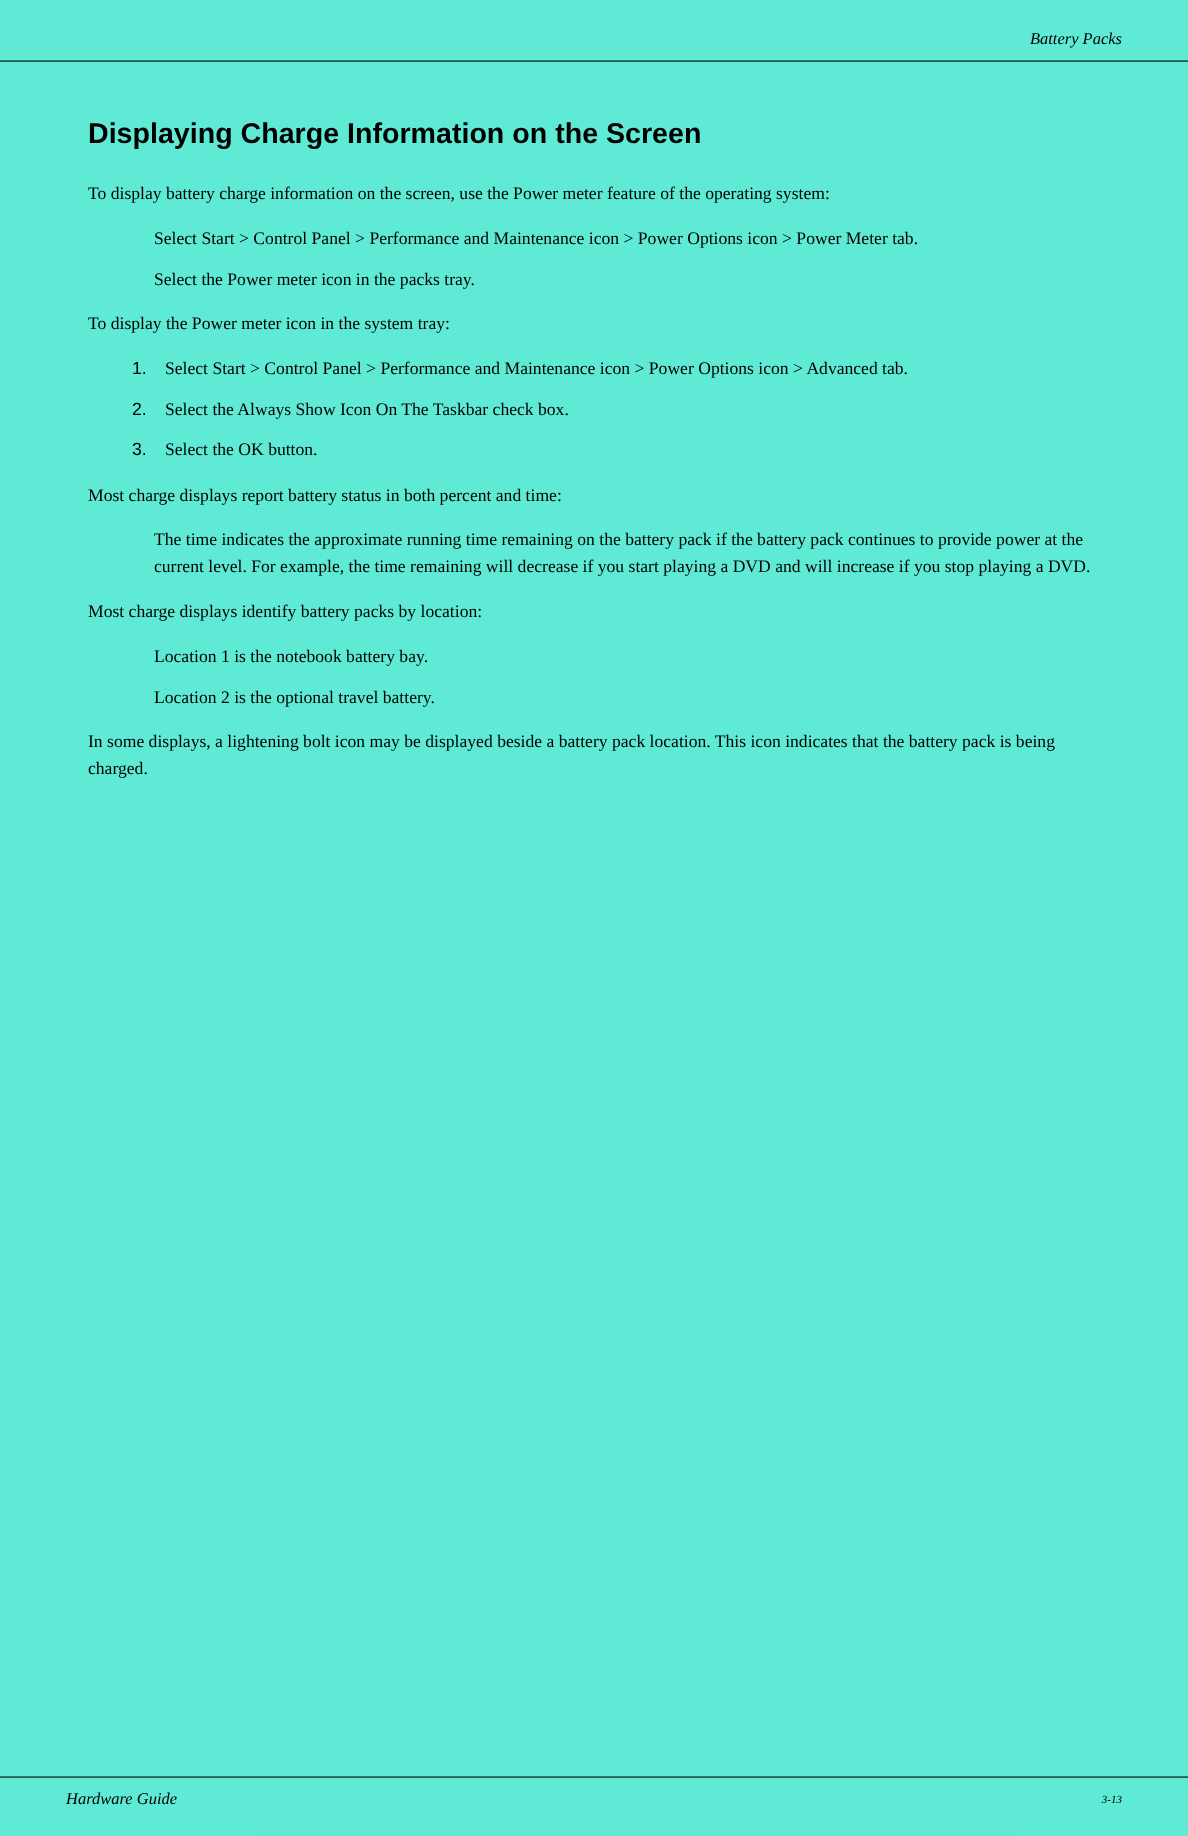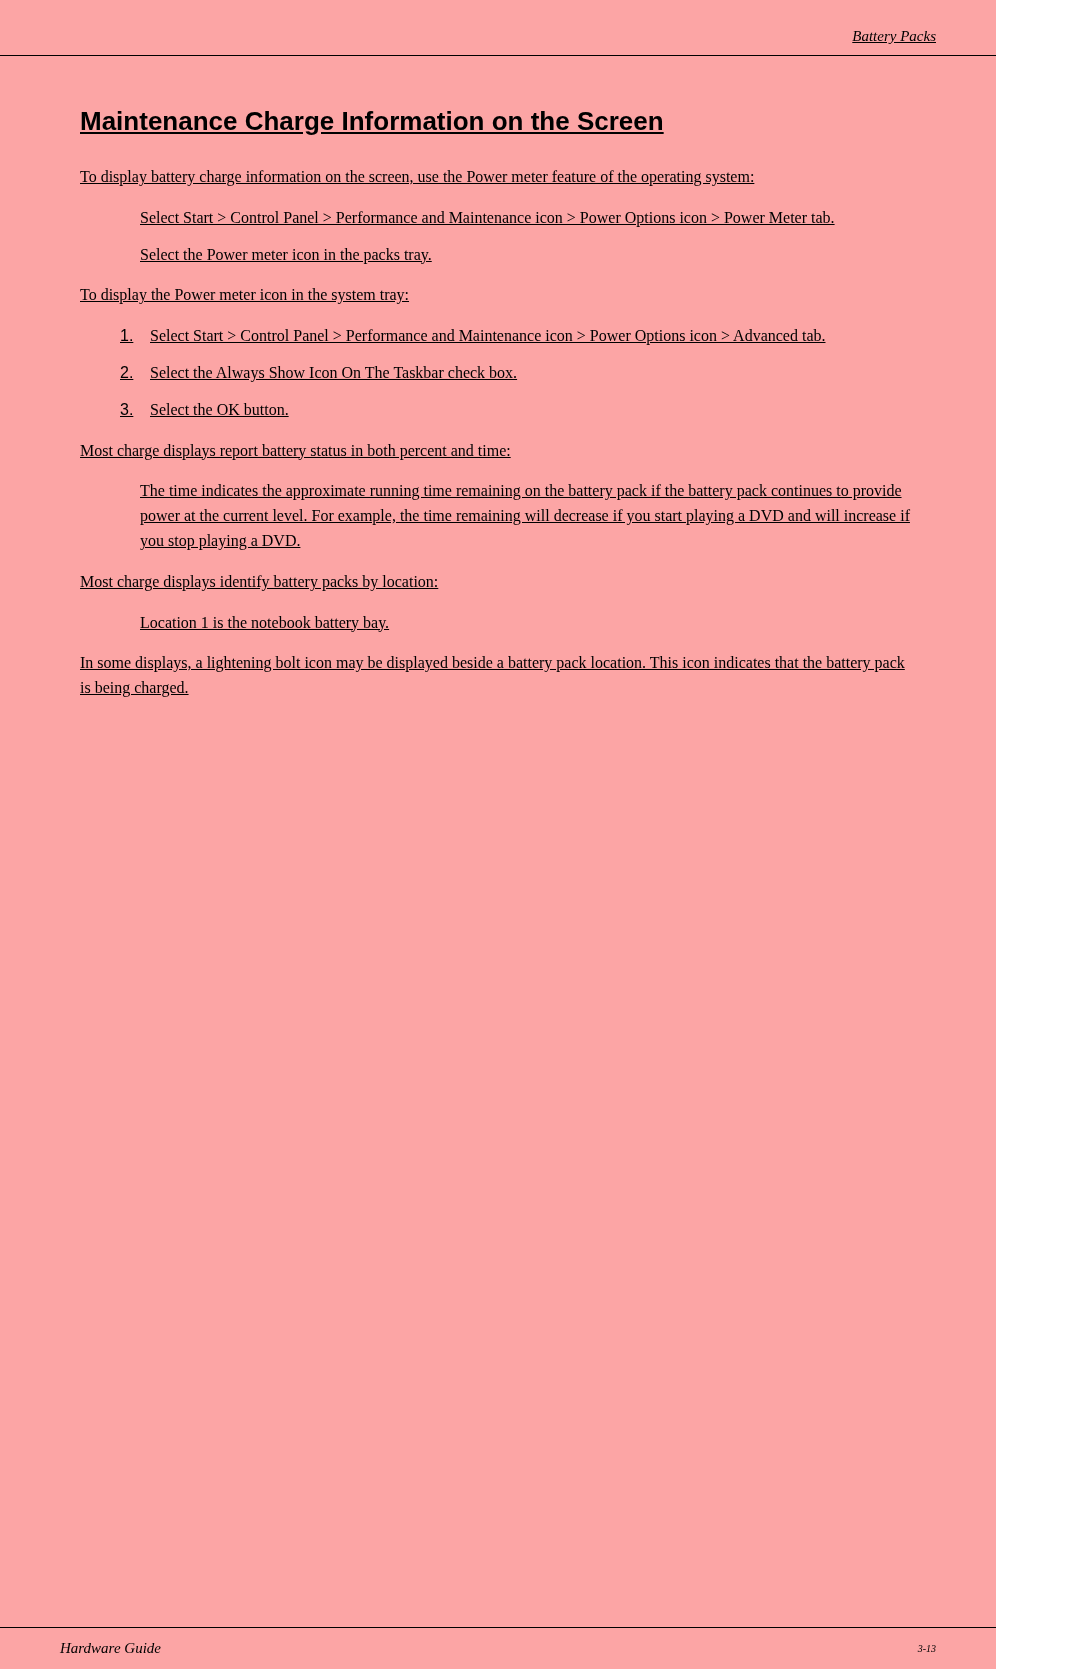--- a/index.html
+++ b/index.html
@@ -12,26 +12,25 @@
       background: #ffffff;
       font-family: 'Times New Roman', Times, serif;
       font-size: 16px;
       color: #000000;
       width: 1080px;
       min-height: 1669px;
       position: relative;
     }
 
     .page-container {
-      width: 996px;
+      width: 1080px;
       min-height: 1669px;
       padding: 0;
       position: relative;
-      background: #fca5a5;
-      text-decoration: underline;
+      background: #5eead4;
     }
 
     
     .page-header {
       padding: 28px 60px 10px 60px;
       border-bottom: 1.5px solid #000;
       display: flex;
       justify-content: flex-end;
       align-items: center;
     }
@@ -102,21 +101,21 @@
       font-size: 16px;
       line-height: 1.55;
     }
 
     
     .page-footer {
       position: absolute;
       bottom: 0;
       left: 0;
       right: 0;
-      padding: 12px 60px 12px 60px;
+      padding: 12px 60px 24px 60px;
       border-top: 1.5px solid #000;
       display: flex;
       justify-content: space-between;
       align-items: center;
       gap: 32px;
     }
 
     .footer-left {
       font-style: italic;
       font-size: 15px;
@@ -134,21 +133,21 @@
 <body>
 
 <div class="page-container">
 
   <div class="page-header">
     <span class="header-title">Battery Packs</span>
   </div>
 
   <div class="page-content">
 
-    <h1 class="section-heading">Maintenance Charge Information on the Screen</h1>
+    <h1 class="section-heading">Displaying Charge Information on the Screen</h1>
 
     <p class="body-para">To display battery charge information on the screen, use the Power meter feature of the operating system:</p>
 
     <div class="indented-block">
       <p class="indented-para">Select Start &gt; Control Panel &gt; Performance and Maintenance icon &gt; Power Options icon &gt; Power Meter tab.</p>
       <p class="indented-para">Select the Power meter icon in the packs tray.</p>
     </div>
 
     <p class="body-para">To display the Power meter icon in the system tray:</p>
 
@@ -170,20 +169,21 @@
     <p class="body-para">Most charge displays report battery status in both percent and time:</p>
 
     <div class="indented-block">
       <p class="indented-para">The time indicates the approximate running time remaining on the battery pack if the battery pack continues to provide power at the current level. For example, the time remaining will decrease if you start playing a DVD and will increase if you stop playing a DVD.</p>
     </div>
 
     <p class="body-para">Most charge displays identify battery packs by location:</p>
 
     <div class="indented-block">
       <p class="indented-para">Location 1 is the notebook battery bay.</p>
+      <p class="indented-para">Location 2 is the optional travel battery.</p>
     </div>
 
     <p class="body-para">In some displays, a lightening bolt icon may be displayed beside a battery pack location. This icon indicates that the battery pack is being charged.</p>
 
   </div>
 
   <div class="page-footer">
     <span class="footer-left">Hardware Guide</span>
     <span class="footer-right">3-13</span>
   </div>

